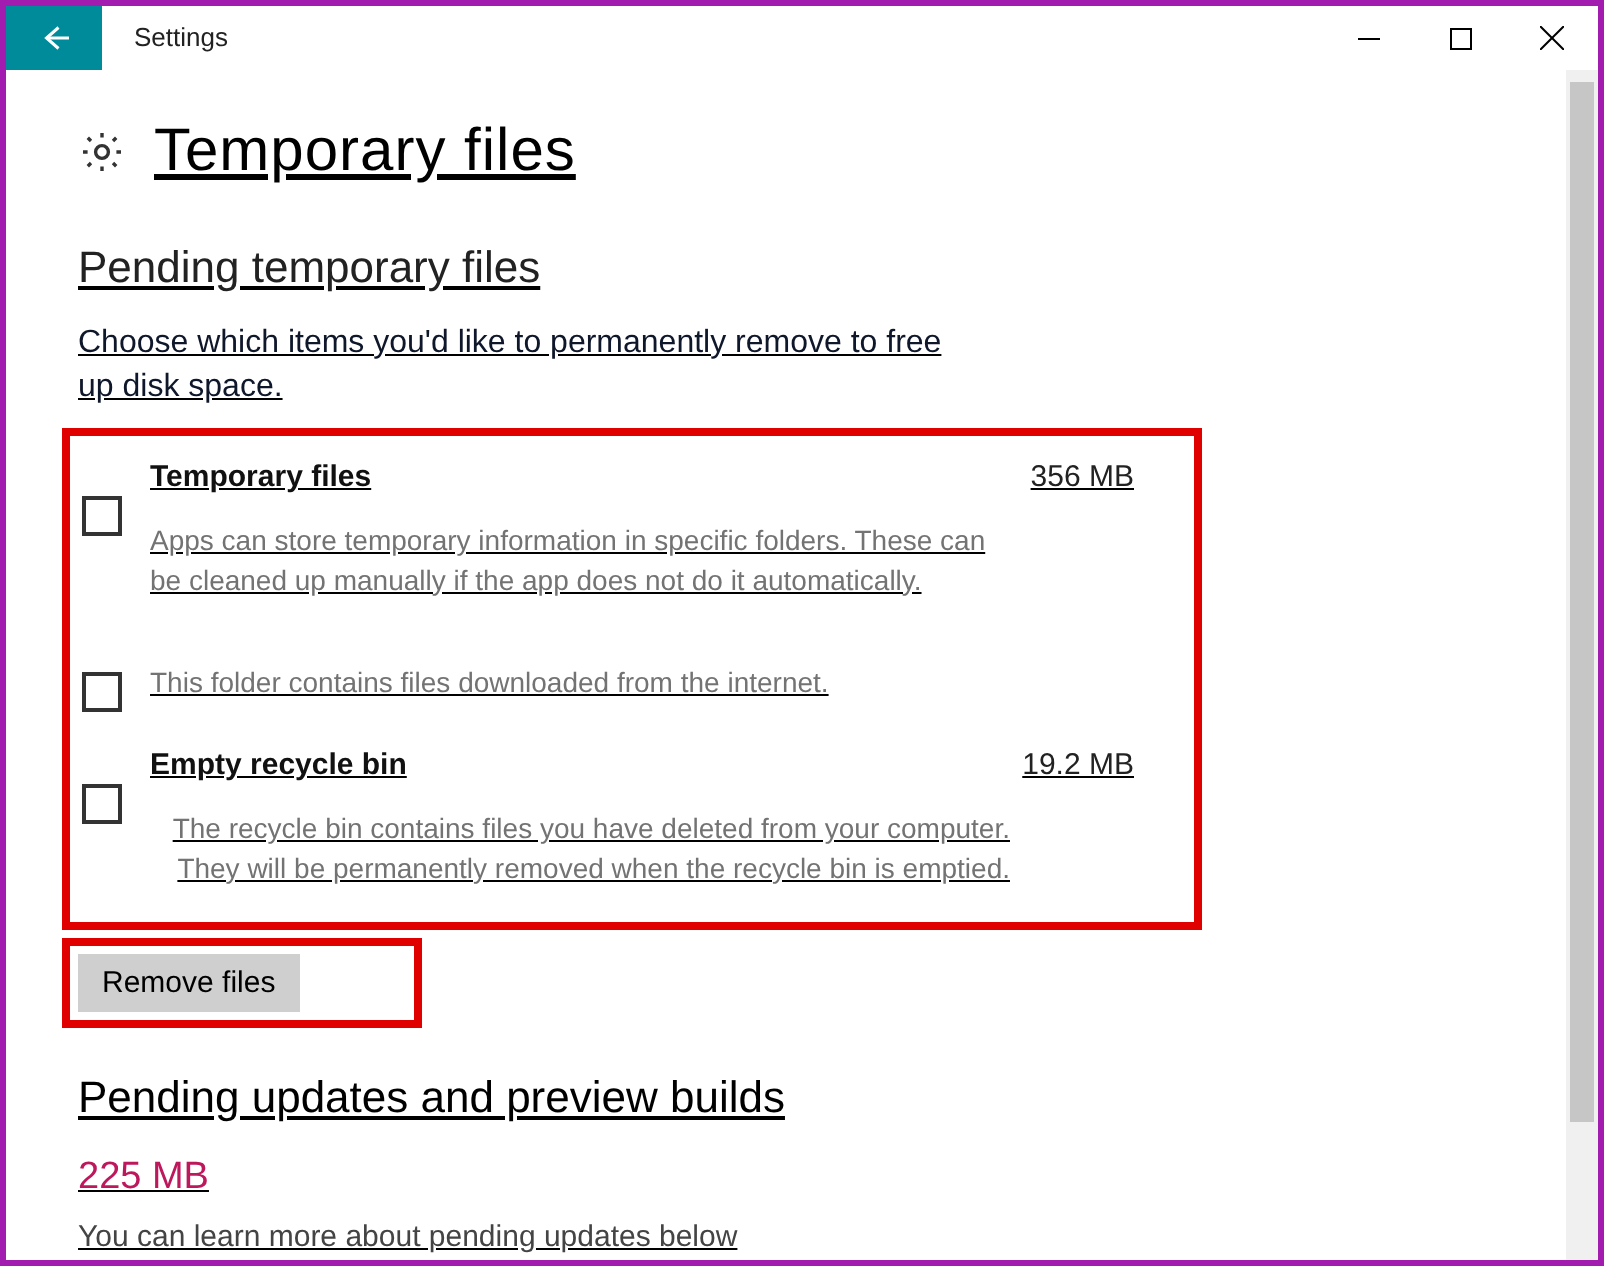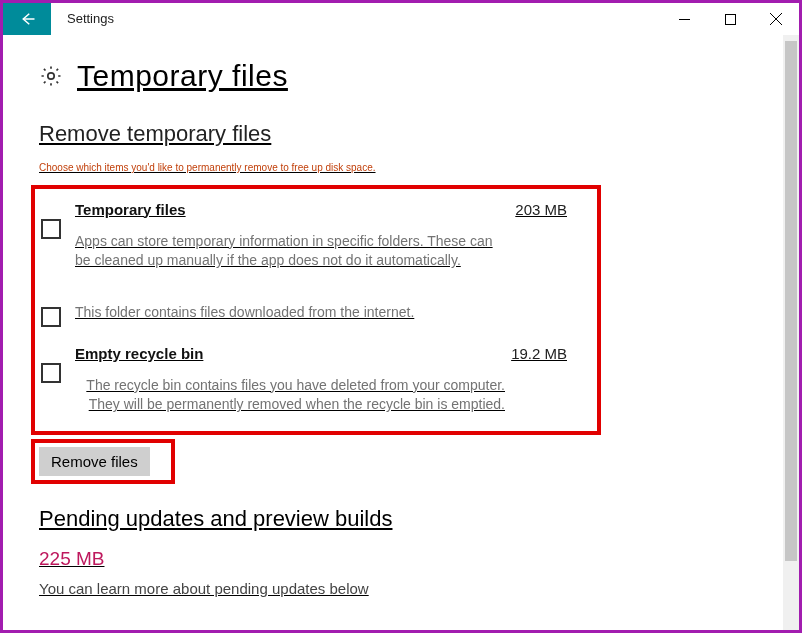--- a/index.html
+++ b/index.html
@@ -92,38 +92,38 @@
       letter-spacing: 0.5px;
     }
 
     h2.section {
       font-size: 22px;
       font-weight: 400;
       margin: 0 0 14px 0;
       color: #222;
     }
     p.lead {
-      font-size: 10px;
-      color: #c2410c;
+      font-size: 16px;
+      color: #0f172a;
       margin: 0 0 10px 0;
       max-width: 440px;
       line-height: 1.35;
     }
 
     .box-highlight-1 {
       border: 4px solid #e10000;
       padding: 12px 10px 8px 4px;
       margin-left: -8px;
       width: 570px;
     }
     .box-highlight-2 {
       border: 4px solid #e10000;
       padding: 4px 8px 4px 4px;
       margin-left: -8px;
-      width: 144px;
+      width: 180px;
       margin-top: 4px;
       display: inline-block;
     }
 
     .item {
       display: flex;
       align-items: flex-start;
       margin-bottom: 18px;
       position: relative;
     }
@@ -231,31 +231,31 @@
       <div class="page-heading">
         <span class="gear">
           <svg width="24" height="24" viewBox="0 0 24 24" fill="none" stroke="#333" stroke-width="1.7">
             <circle cx="12" cy="12" r="3.2"></circle>
             <path d="M12 2.5v2.3M12 19.2v2.3M4.9 4.9l1.6 1.6M17.5 17.5l1.6 1.6M2.5 12h2.3M19.2 12h2.3M4.9 19.1l1.6-1.6M17.5 6.5l1.6-1.6"></path>
           </svg>
         </span>
         <h1>Temporary files</h1>
       </div>
 
-      <h2 class="section">Remove temporary files</h2>
+      <h2 class="section">Pending temporary files</h2>
       <p class="lead">Choose which items you'd like to permanently remove to free up disk space.</p>
 
       <div class="box-highlight-1">
 
         <div class="item">
           <div class="checkbox"></div>
           <div class="item-body">
             <div class="item-header">
               <span class="item-name">Temporary files</span>
-              <span class="item-size">203 MB</span>
+              <span class="item-size">356 MB</span>
             </div>
             <div class="item-desc">Apps can store temporary information in specific folders. These can be cleaned up manually if the app does not do it automatically.</div>
           </div>
         </div>
 
         <div class="item">
           <div class="checkbox"></div>
           <div class="item-body">
             <div class="item-desc">This folder contains files downloaded from the internet.</div>
           </div>

